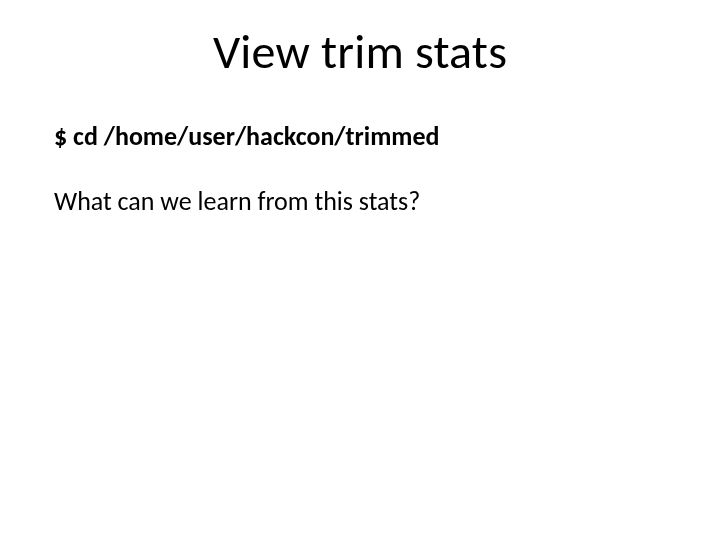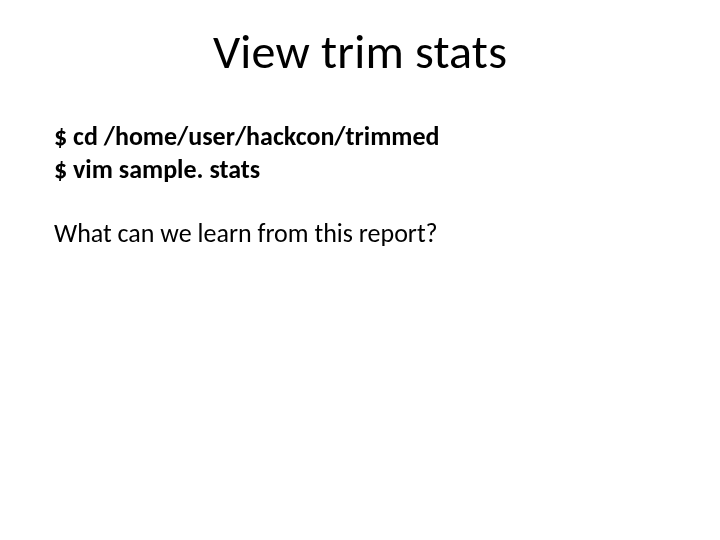--- a/index.html
+++ b/index.html
@@ -49,17 +49,16 @@
   }
 </style>
 </head>
 <body>
 
 <div class="slide">
   <div class="title">View trim stats</div>
 
   <div class="body">
     <div class="cmd-line bold"><span>$ </span><span>cd /home/user/hackcon/trimmed</span></div>
-    <div class="cmd-line bold"><span>$ </span><span>vim sample. stats</span></div>
     <div class="gap"></div>
-    <div class="question">What can we learn from this report?</div>
+    <div class="question">What can we learn from this stats?</div>
   </div>
 </div>
 
 </body></html>

